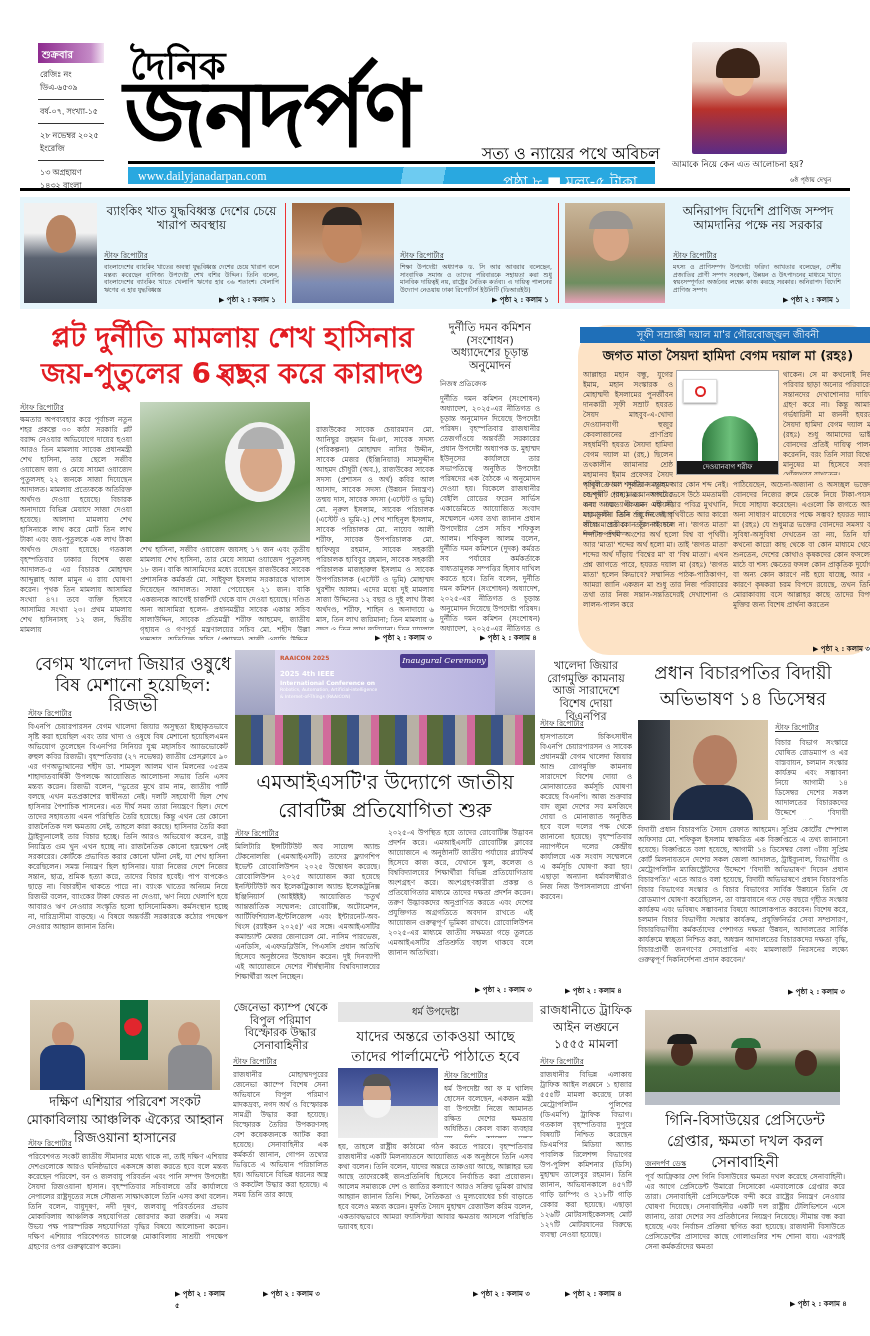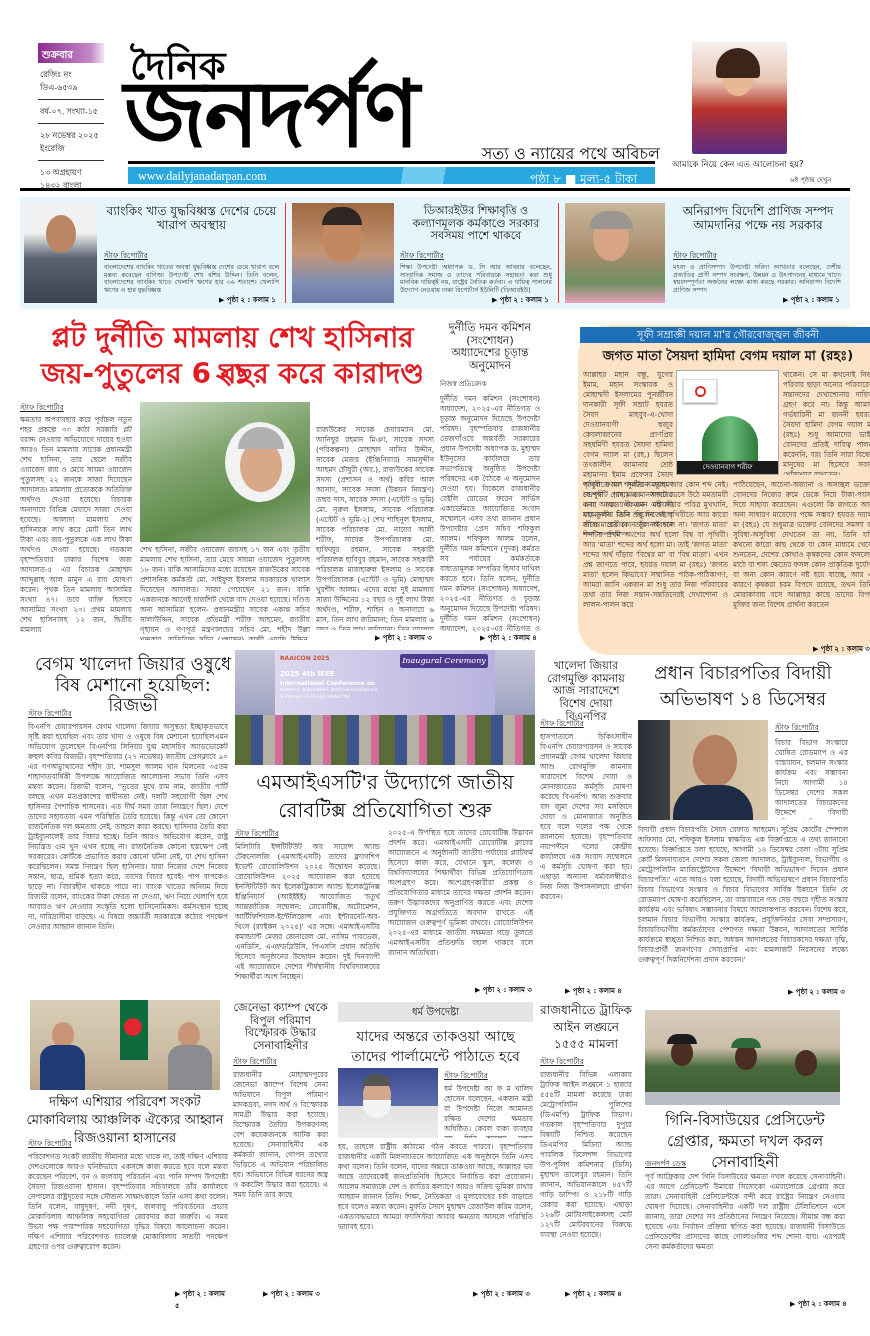--- a/index.html
+++ b/index.html
@@ -25,21 +25,21 @@
     <div class="meta-row">১৩ অগ্রহায়ণ ১৪৩২ বাংলা</div>
     <div class="meta-row" style="border-bottom:none;">০৬ জমাদিউস সানি ১৪৪৭ হিজরি</div>
   </div>
 
   <div class="abs" style="left:130px;top:36px;font-family:'DejaVu Sans',sans-serif;font-size:38px;font-weight:bold;color:#000;">দৈনিক</div>
   <div class="abs" style="left:124px;top:60px;width:530px;font-family:'DejaVu Sans',sans-serif;font-size:92px;font-weight:900;color:#000;letter-spacing:-2px;line-height:110px;">জনদর্পণ</div>
   <div class="abs" style="left:400px;top:141px;width:260px;text-align:right;font-family:'DejaVu Sans',sans-serif;font-size:16px;color:#000;">সত্য ও ন্যায়ের পথে অবিচল</div>
   <div class="abs" style="left:128px;top:161px;width:527px;height:3px;background:#000;"></div>
   <div class="abs" style="left:128px;top:167px;width:527px;height:17px;background:linear-gradient(100deg,#29a8e0 0%,#29a8e0 52%,#6dcbf1 52%,#6dcbf1 60%,#29a8e0 60%);">
     <span style="position:absolute;left:10px;top:2px;font-family:'Liberation Serif',serif;font-size:12px;color:#fff;">www.dailyjanadarpan.com</span>
-    <span style="position:absolute;right:18px;top:3px;font-family:'DejaVu Sans',sans-serif;font-size:12px;color:#fff;margin-left:43px;">পৃষ্ঠা ৮ ■ মূল্য-৫ টাকা</span>
+    <span style="position:absolute;right:18px;top:3px;font-family:'DejaVu Sans',sans-serif;font-size:15px;color:#fff;margin-left:43px;">পৃষ্ঠা ৮ ■ মূল্য-৫ টাকা</span>
   </div>
 
   <div class="abs" style="left:692px;top:42px;width:95px;height:112px;background:linear-gradient(180deg,#f6f0ee 0%,#e7c6b4 35%,#b8322b 60%,#5b2b86 100%);border-radius:2px;">
     <div style="position:absolute;left:30px;top:14px;width:32px;height:40px;border-radius:50%;background:#e8b895;"></div>
     <div style="position:absolute;left:24px;top:6px;width:44px;height:30px;border-radius:22px 22px 4px 4px;background:#3b2418;"></div>
   </div>
   <div class="abs" style="left:672px;top:158px;width:190px;font-family:'DejaVu Sans',sans-serif;font-size:8.5px;color:#111;">আমাকে নিয়ে কেন এত আলোচনা হয়?</div>
   <div class="abs" style="left:790px;top:175px;font-family:'DejaVu Sans',sans-serif;font-size:6.5px;color:#111;">৬ষ্ঠ পৃষ্ঠায় দেখুন</div>
   <div class="abs" style="left:20px;top:188px;width:830px;height:3px;background:#000;"></div>
 </div>
@@ -55,21 +55,20 @@
     <div class="abs txt" style="left:80px;top:60px;width:175px;height:30px;font-size:6.2px;line-height:7.5px;">বাংলাদেশের ব্যাংকিং খাতের অবস্থা যুদ্ধবিধ্বস্ত দেশের চেয়ে খারাপ বলে মন্তব্য করেছেন বাণিজ্য উপদেষ্টা শেখ বশির উদ্দিন। তিনি বলেন, বাংলাদেশের ব্যাংকিং খাতে খেলাপি ঋণের হার ৩৬ শতাংশ। খেলাপি ঋণের এ হার যুদ্ধবিধ্বস্ত</div>
     <div class="abs jump" style="left:195px;top:91px;">▶ পৃষ্ঠা ২ : কলাম ১</div>
   </div>
   <div class="abs" style="left:265px;top:6px;width:1px;height:100px;background:#e33;"></div>
 
   <div class="abs" style="left:272px;top:6px;width:260px;height:100px;">
     <div class="abs photo" style="left:0;top:0;width:102px;height:100px;background:linear-gradient(180deg,#9e6a43 0%,#c69674 50%,#7d8cb4 80%,#6b7aa8 100%);">
       <div style="position:absolute;left:30px;top:10px;width:40px;height:50px;border-radius:50%;background:#c28862;"></div>
       <div style="position:absolute;left:30px;top:4px;width:40px;height:18px;border-radius:20px 20px 0 0;background:#2e2723;"></div>
     </div>
-    <div class="abs hd" style="left:108px;top:2px;width:152px;font-size:11px;">ডিআরইউর শিক্ষাবৃত্তি ও কল্যাণমূলক কর্মকাণ্ডে সরকার সবসময় পাশে থাকবে</div>
     <div class="abs byline" style="left:108px;top:47px;">স্টাফ রিপোর্টার</div>
     <div class="abs txt" style="left:108px;top:60px;width:152px;height:30px;font-size:6.2px;line-height:7.5px;">শিক্ষা উপদেষ্টা অধ্যাপক ড. সি আর আবরার বলেছেন, সাংবাদিক সমাজ ও তাদের পরিবারকে সহায়তা করা শুধু মানবিক দায়িত্বই নয়, রাষ্ট্রের নৈতিক কর্তব্য। এ দায়িত্ব পালনের উদ্যোগ নেওয়ায় ঢাকা রিপোর্টার্স ইউনিটি (ডিআরইউ)</div>
     <div class="abs jump" style="left:200px;top:91px;">▶ পৃষ্ঠা ২ : কলাম ১</div>
   </div>
   <div class="abs" style="left:538px;top:6px;width:1px;height:100px;background:#e33;"></div>
 
   <div class="abs" style="left:545px;top:6px;width:280px;height:100px;">
     <div class="abs photo" style="left:0;top:0;width:100px;height:100px;background:linear-gradient(180deg,#c9b79a 0%,#a88d6d 50%,#6e8e60 80%,#e9a0b7 100%);">
       <div style="position:absolute;left:28px;top:14px;width:36px;height:44px;border-radius:50%;background:#d7a585;"></div>
       <div style="position:absolute;left:24px;top:8px;width:44px;height:18px;border-radius:22px 22px 0 0;background:#9b9691;"></div>

